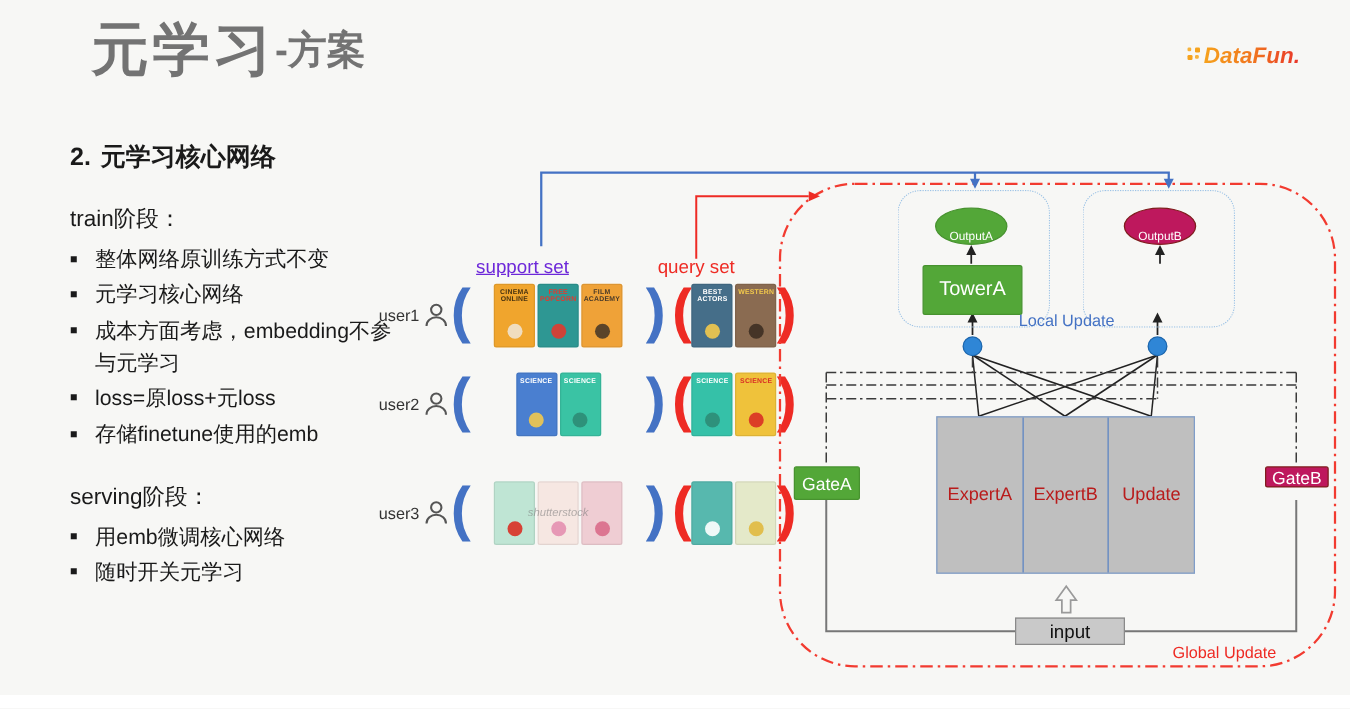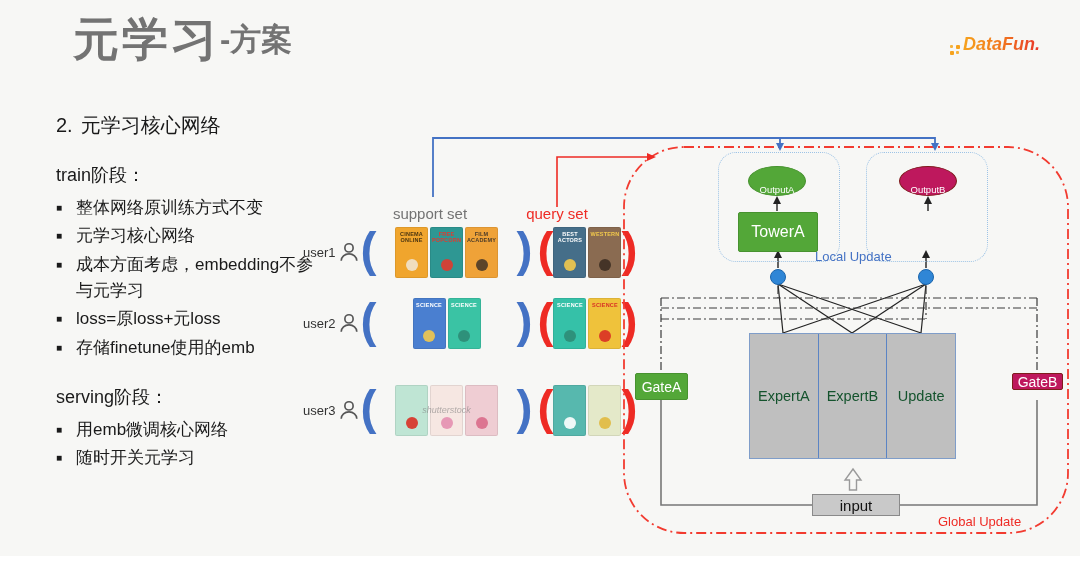--- a/index.html
+++ b/index.html
@@ -6,41 +6,41 @@
   *{box-sizing:border-box;font-family:"Liberation Sans","DejaVu Sans",sans-serif;}
   #slide{position:relative;width:1080px;height:567px;background:#f7f7f5;overflow:hidden;}
   #bottom-edge{position:absolute;left:0;bottom:0;width:100%;height:11px;background:#ffffff;}
 
   
   #title{position:absolute;left:73px;top:14px;display:flex;align-items:flex-end;color:#737373;}
   #title .main{font-size:46px;font-weight:700;letter-spacing:3px;line-height:1.1;}
   #title .sub{font-size:31px;font-weight:700;margin-bottom:4px;}
 
   
-  #logo{position:absolute;left:950px;top:34px;display:flex;align-items:flex-end;gap:3px;}
+  #logo{position:absolute;left:950px;top:34px;display:flex;align-items:flex-start;gap:3px;}
   #logo .px{display:grid;grid-template-columns:4px 4px;grid-gap:2px;margin-top:4px;}
   #logo .px i{display:block;border-radius:1px;}
   #logo .px i.a{width:4px;height:4px;background:#F6A21C;}
   #logo .px i.b{width:3px;height:3px;background:#F6B33C;}
   #logo .wordmark{font-size:18px;font-weight:700;font-style:italic;
     background:linear-gradient(90deg,#F6A21C 0%,#F0711F 55%,#E8342A 100%);
     -webkit-background-clip:text;background-clip:text;color:transparent;}
 
   
   #left-panel{position:absolute;left:56px;top:112px;width:258px;color:#1a1a1a;}
-  #left-panel .heading{font-size:20px;font-weight:400;}
+  #left-panel .heading{font-size:20px;font-weight:700;}
   #left-panel .heading .num{margin-right:8px;}
   .section-label{font-size:18px;margin:24px 0 8px 0;}
   .bullet-row{display:flex;margin:2px 0;}
   .bullet-row .marker{font-size:10px;line-height:26px;margin-right:14px;flex:0 0 auto;}
   .bullet-row .btext{font-size:17px;line-height:1.55;}
 
   
   .set-label{position:absolute;font-size:15px;text-align:center;top:205px;}
-  #support-label{left:388px;width:84px;color:#737373;}
+  #support-label{left:376px;width:84px;color:#6d28d9;text-decoration:underline;}
   #query-label{left:520px;width:74px;color:#EE2B24;}
   .user-row{position:absolute;left:303px;display:flex;align-items:center;height:56px;}
   .user-name{font-size:13px;color:#333;flex:0 0 auto;}
   .person-icon{flex:0 0 auto;margin:0 1px 0 2px;display:flex;align-items:center;}
   .paren{font-size:48px;line-height:50px;font-weight:600;flex:0 0 auto;transform:translateY(-2px);}
   .paren.blue{color:#4472C4;}
   .paren.red{color:#EE2B24;}
   .poster-group{display:flex;align-items:center;gap:2px;position:relative;}
   .support-zone{width:140px;justify-content:center;}
   .query-zone{margin-left:5px;}
@@ -58,21 +58,21 @@
   .dotted-box{border:1.6px dotted #9DC3E6;border-radius:18px;background:transparent;}
   .ellipse{border-radius:50%;display:flex;align-items:flex-end;justify-content:center;
            color:#fff;font-size:9.5px;}
   .tower{display:flex;align-items:center;justify-content:center;color:#fff;font-size:16px;border-radius:2px;}
   .gate{display:flex;align-items:center;justify-content:center;color:#fff;font-size:14px;border-radius:2px;}
   .green{background:#53A738;border:1px solid #47922F;}
   .orange{background:#be185d;border:1px solid #7f1d1d;}
   .circle-node{width:16px;height:16px;border-radius:50%;background:#2F86D6;border:1.5px solid #1B65AC;}
   #experts{left:749px;top:333px;width:207px;height:126px;display:flex;border:1.5px solid #7F9DC9;background:#BFBFBF;}
   #experts .expert{flex:1;display:flex;align-items:center;justify-content:center;
-                   color:#14532d;font-size:14.5px;text-align:right;}
+                   color:#b91c1c;font-size:14.5px;text-align:right;}
   #experts .expert + .expert{border-left:1.5px solid #5B84C4;}
   #input-box{left:812px;top:494px;width:88px;height:22px;background:#C9C9C9;border:1px solid #8a8a8a;
              display:flex;align-items:center;justify-content:center;font-size:15px;color:#111;}
   #local-update{left:815px;top:249px;font-size:13px;color:#4472C4;white-space:nowrap;}
   #global-update{left:938px;top:514px;font-size:13px;color:#EE2B24;white-space:nowrap;}
   #overlay{position:absolute;left:0;top:0;pointer-events:none;}
 </style>
 </head>
 <body>
 

